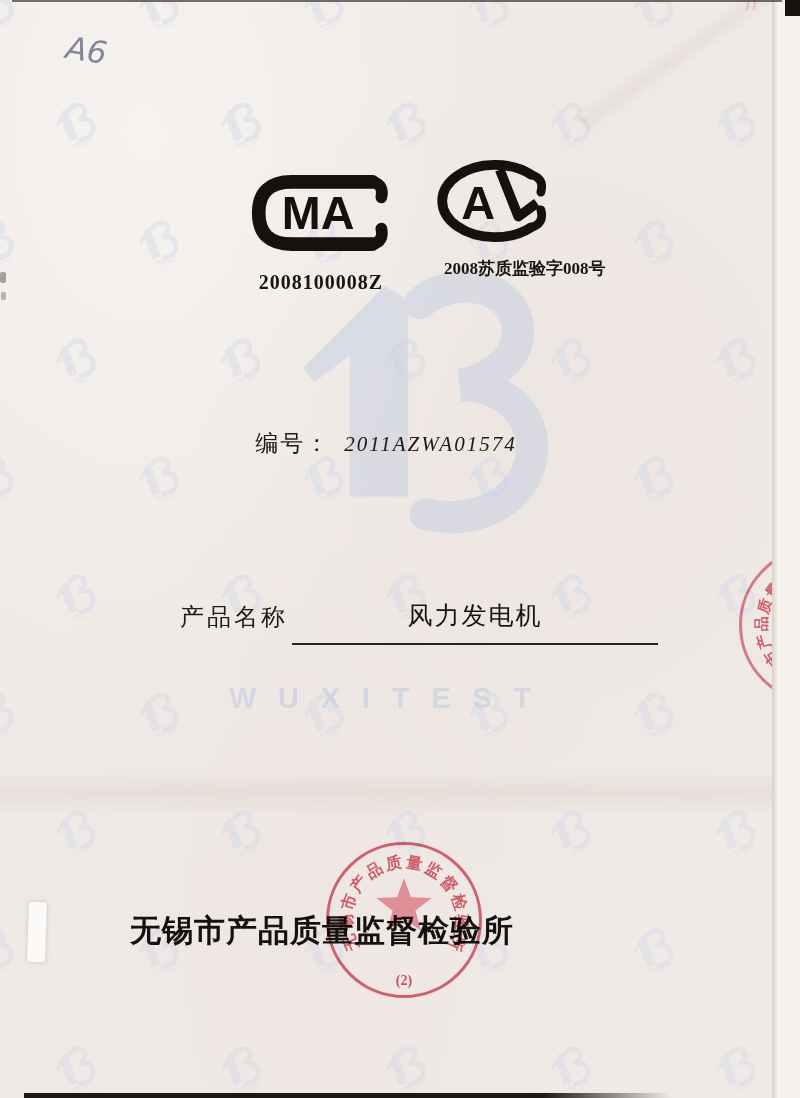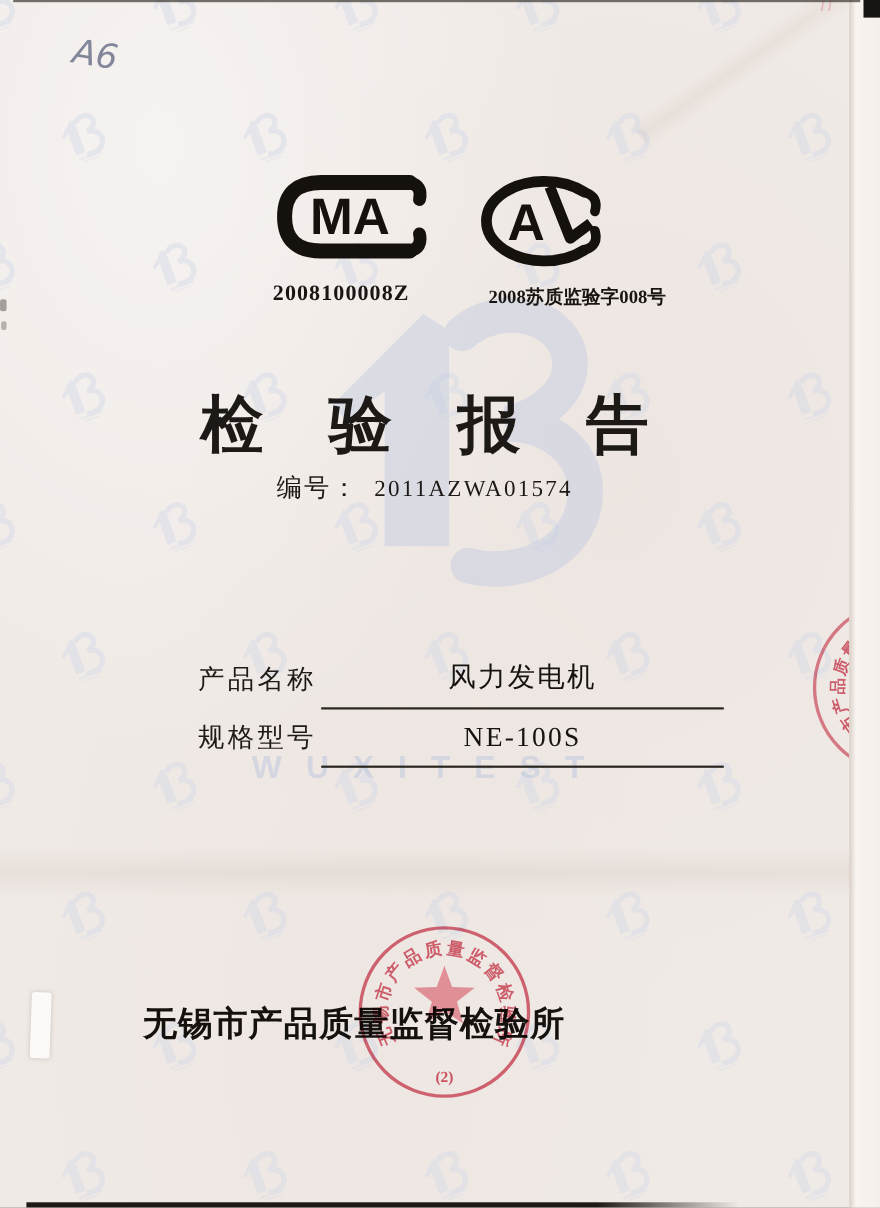--- a/index.html
+++ b/index.html
@@ -40,30 +40,30 @@
   .wm-text{position:absolute;left:130px;top:572px;width:500px;text-align:center;
     font-family:"Liberation Sans","DejaVu Sans",sans-serif;font-weight:bold;font-size:90px;
     letter-spacing:.22em;text-indent:.22em;color:#b9c4dd;opacity:.5;white-space:nowrap;}
   .wm-latin{position:absolute;left:150px;top:682px;width:460px;text-align:center;
     font-family:"Liberation Sans","DejaVu Sans",sans-serif;font-weight:bold;font-size:29px;
     letter-spacing:.75em;text-indent:.75em;color:#bfc9df;opacity:.55;white-space:nowrap;}
 
   
   .handwritten{position:absolute;left:66px;top:32px;font-size:31px;color:#82869a;
     font-style:italic;transform:rotate(9deg);font-family:"DejaVu Sans",sans-serif;}
-  .cma{position:absolute;left:248px;top:152px;width:146px;text-align:left;}
+  .cma{position:absolute;left:248px;top:168px;width:146px;text-align:center;}
   .cal{position:absolute;left:406px;top:158px;width:170px;text-align:center;}
   .cert-code{margin-top:9px;font-weight:bold;color:#181512;white-space:nowrap;}
   .cma .cert-code{font-size:20px;letter-spacing:1px;}
   .cal .cert-code{font-size:17px;letter-spacing:0;margin-left:38px;}
   .title{position:absolute;left:0;top:348px;width:772px;text-align:center;font-size:57px;
     font-weight:600;letter-spacing:1.05em;text-indent:1.05em;color:#1c1916;white-space:nowrap;}
   .report-no{position:absolute;left:0;top:428px;width:772px;text-align:center;white-space:nowrap;color:#1c1916;}
   .report-no .lbl{font-size:23px;letter-spacing:2px;font-weight:500;}
-  .report-no .val{font-size:21px;letter-spacing:2px;margin-left:14px;font-weight:500;}
+  .report-no .val{font-size:21px;letter-spacing:2px;margin-left:14px;font-weight:500;font-style:italic;}
   .form{position:absolute;left:180px;top:592px;width:478px;}
   .frow{display:flex;align-items:flex-end;height:53px;}
   .flabel{width:112px;font-size:24px;letter-spacing:3px;padding-bottom:12px;color:#1d1a17;white-space:nowrap;}
   .fvalue{flex:1;text-align:center;border-bottom:2px solid #29251f;padding-bottom:11px;
     font-size:25px;letter-spacing:2px;color:#15120f;white-space:nowrap;}
   .frow:nth-child(3) .fvalue{font-size:24px;font-weight:600;letter-spacing:0;}
   .institute{position:absolute;left:0;top:910px;width:644px;text-align:center;
     font-size:31px;font-weight:700;letter-spacing:1px;color:#14110e;white-space:nowrap;}
 
   
@@ -518,34 +518,29 @@
       <svg viewBox="0 0 130 88" width="128" height="86" xmlns="http://www.w3.org/2000/svg">
         <path d="M106,17 A54,37 0 1 0 106,71" fill="none" stroke="#15110d" stroke-width="10" stroke-linecap="round"></path>
         <path d="M106,17 q14,4 10,18" fill="none" stroke="#15110d" stroke-width="9" stroke-linecap="round"></path>
         <path d="M106,71 q14,-4 10,-18" fill="none" stroke="#15110d" stroke-width="9" stroke-linecap="round"></path>
         <text x="52" y="62" text-anchor="middle" font-family="Liberation Sans, DejaVu Sans, sans-serif" font-size="48" font-weight="900" fill="#15110d">A</text>
         <path d="M74,12 L93,60 L112,46" fill="none" stroke="#15110d" stroke-width="10" stroke-linejoin="round"></path>
       </svg>
       <div class="cert-code">2008苏质监验字008号</div>
     </div>
 
-    <div class="title">检验报告</div>
 
     <div class="report-no">
       <span class="lbl">编号：</span><span class="val">2011AZWA01574</span>
     </div>
 
     <div class="form">
       <div class="frow">
         <div class="flabel">产品名称</div>
         <div class="fvalue">风力发电机</div>
-      </div>
-      <div class="frow">
-        <div class="flabel">规格型号</div>
-        <div class="fvalue">NE-100S</div>
       </div>
       <div class="frow">
       </div>
     </div>
 
     <div class="institute">无锡市产品质量监督检验所</div>
 
     <div class="seal seal-bottom">
       <svg class="seal-star" viewBox="0 0 150 150" xmlns="http://www.w3.org/2000/svg">
         <polygon points="75,33 82,52.3 102.6,53 86.4,65.7 92,85.5 75,74 58,85.5 63.6,65.7 47.4,53 68,52.3" fill="#ee93a1" opacity=".9"></polygon>

